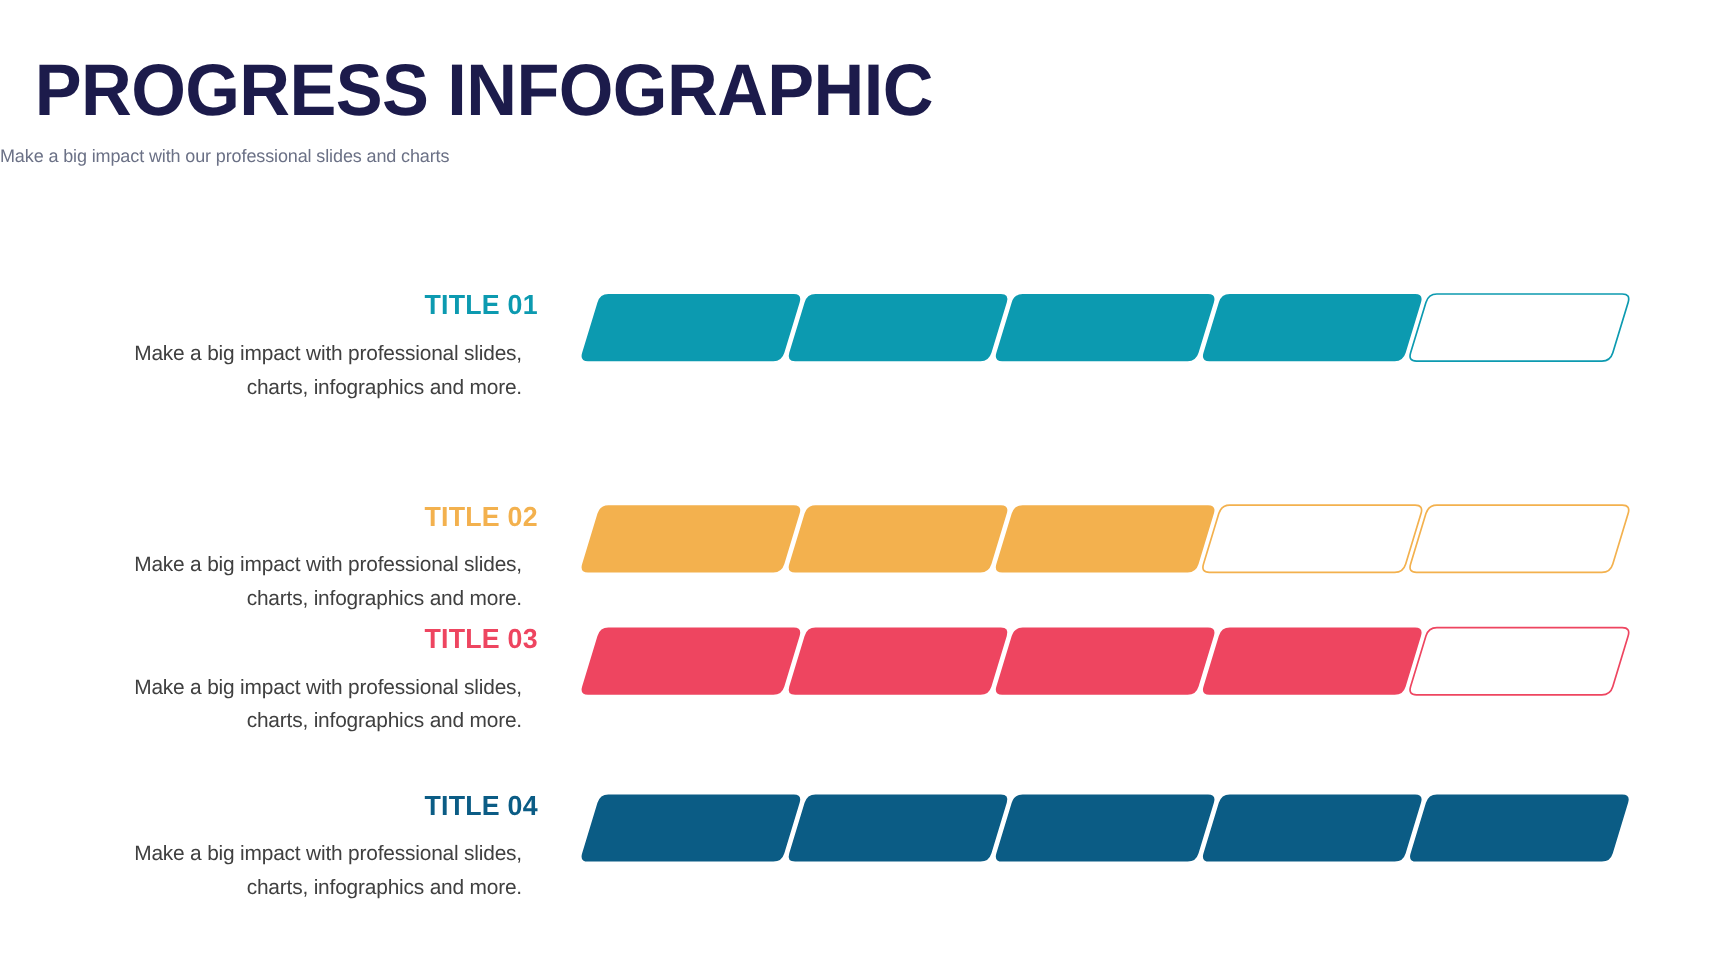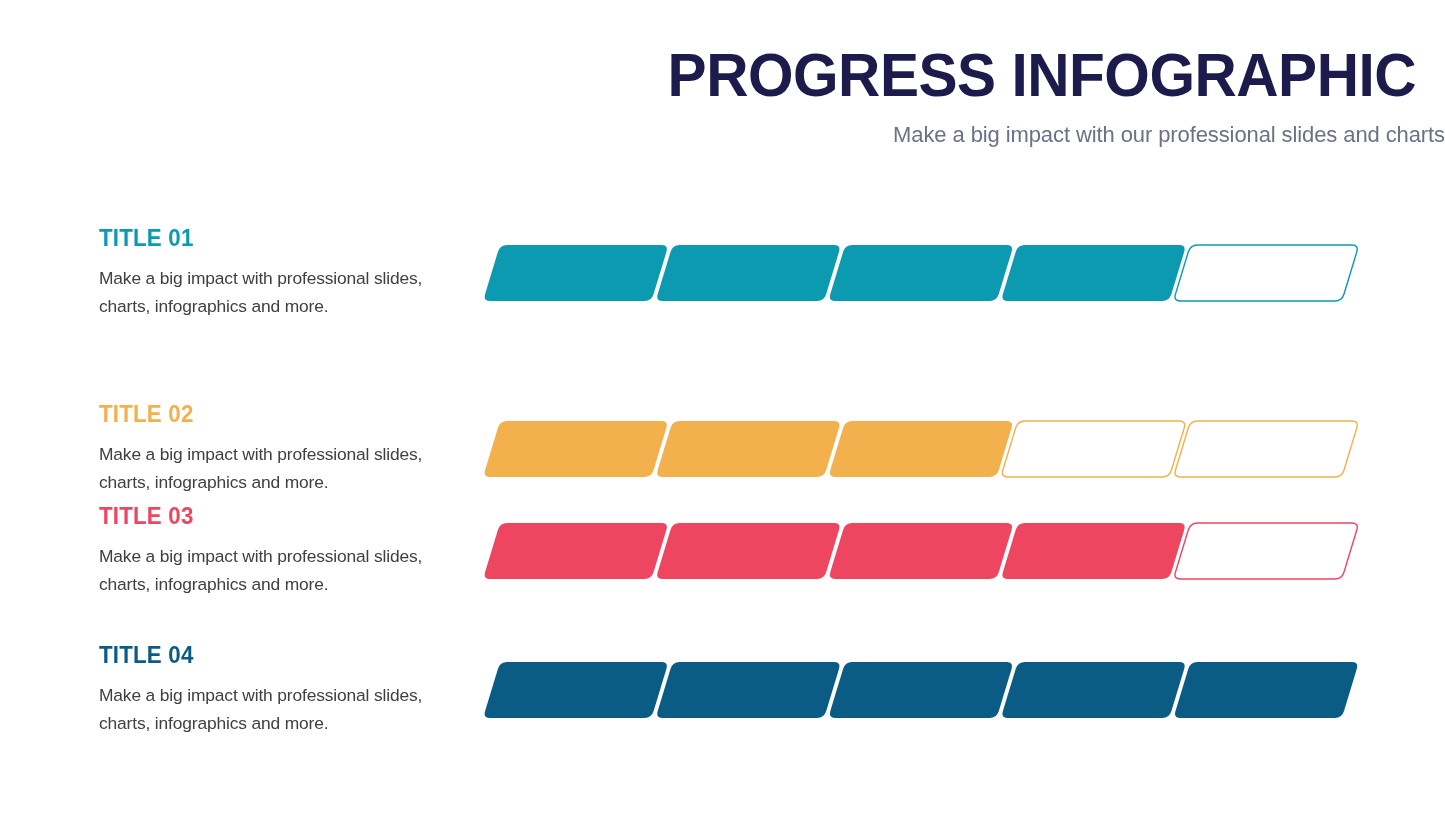--- a/index.html
+++ b/index.html
@@ -14,37 +14,37 @@
     overflow: hidden;
     position: relative;
   }
 
   
   .header {
     position: absolute;
     left: 0;
     top: 0;
     width: 1445px;
-    text-align: right;
+    text-align: left;
   }
   .page-title {
     margin: 0;
     padding-top: 44px;
     font-size: 61px;
     line-height: 1.04;
     font-weight: 900;
     letter-spacing: -0.5px;
     color: #1c1b4b;
     font-family: "Liberation Sans Narrow", "Liberation Sans", sans-serif;
     transform: scaleX(0.96);
   }
   .page-subtitle {
     margin: 0;
     padding-top: 15px;
-    font-size: 22px;
+    font-size: 15px;
     font-weight: 400;
     color: #6b7186;
     letter-spacing: -0.1px;
   }
 
   
   .rows {
     position: absolute;
     left: 0;
     top: 0;
@@ -58,22 +58,23 @@
     height: 139px;
   }
   .row-r0 { top: 218px; }
   .row-r1 { top: 357px; margin-top: 37px; }
   .row-r2 { top: 496px; }
   .row-r3 { top: 635px; }
 
   .row-text {
     position: absolute;
     left: 99px;
-    top: 0;
+    top: 16px;
     width: 360px;
+    text-align: right;
   }
   .row-title {
     margin: 0;
     font-size: 23px;
     font-weight: 900;
     letter-spacing: 0.2px;
     line-height: 1;
     padding-top: 9px;
     font-family: "Liberation Sans Narrow", "Liberation Sans", sans-serif;
     transform: scaleX(0.97);

